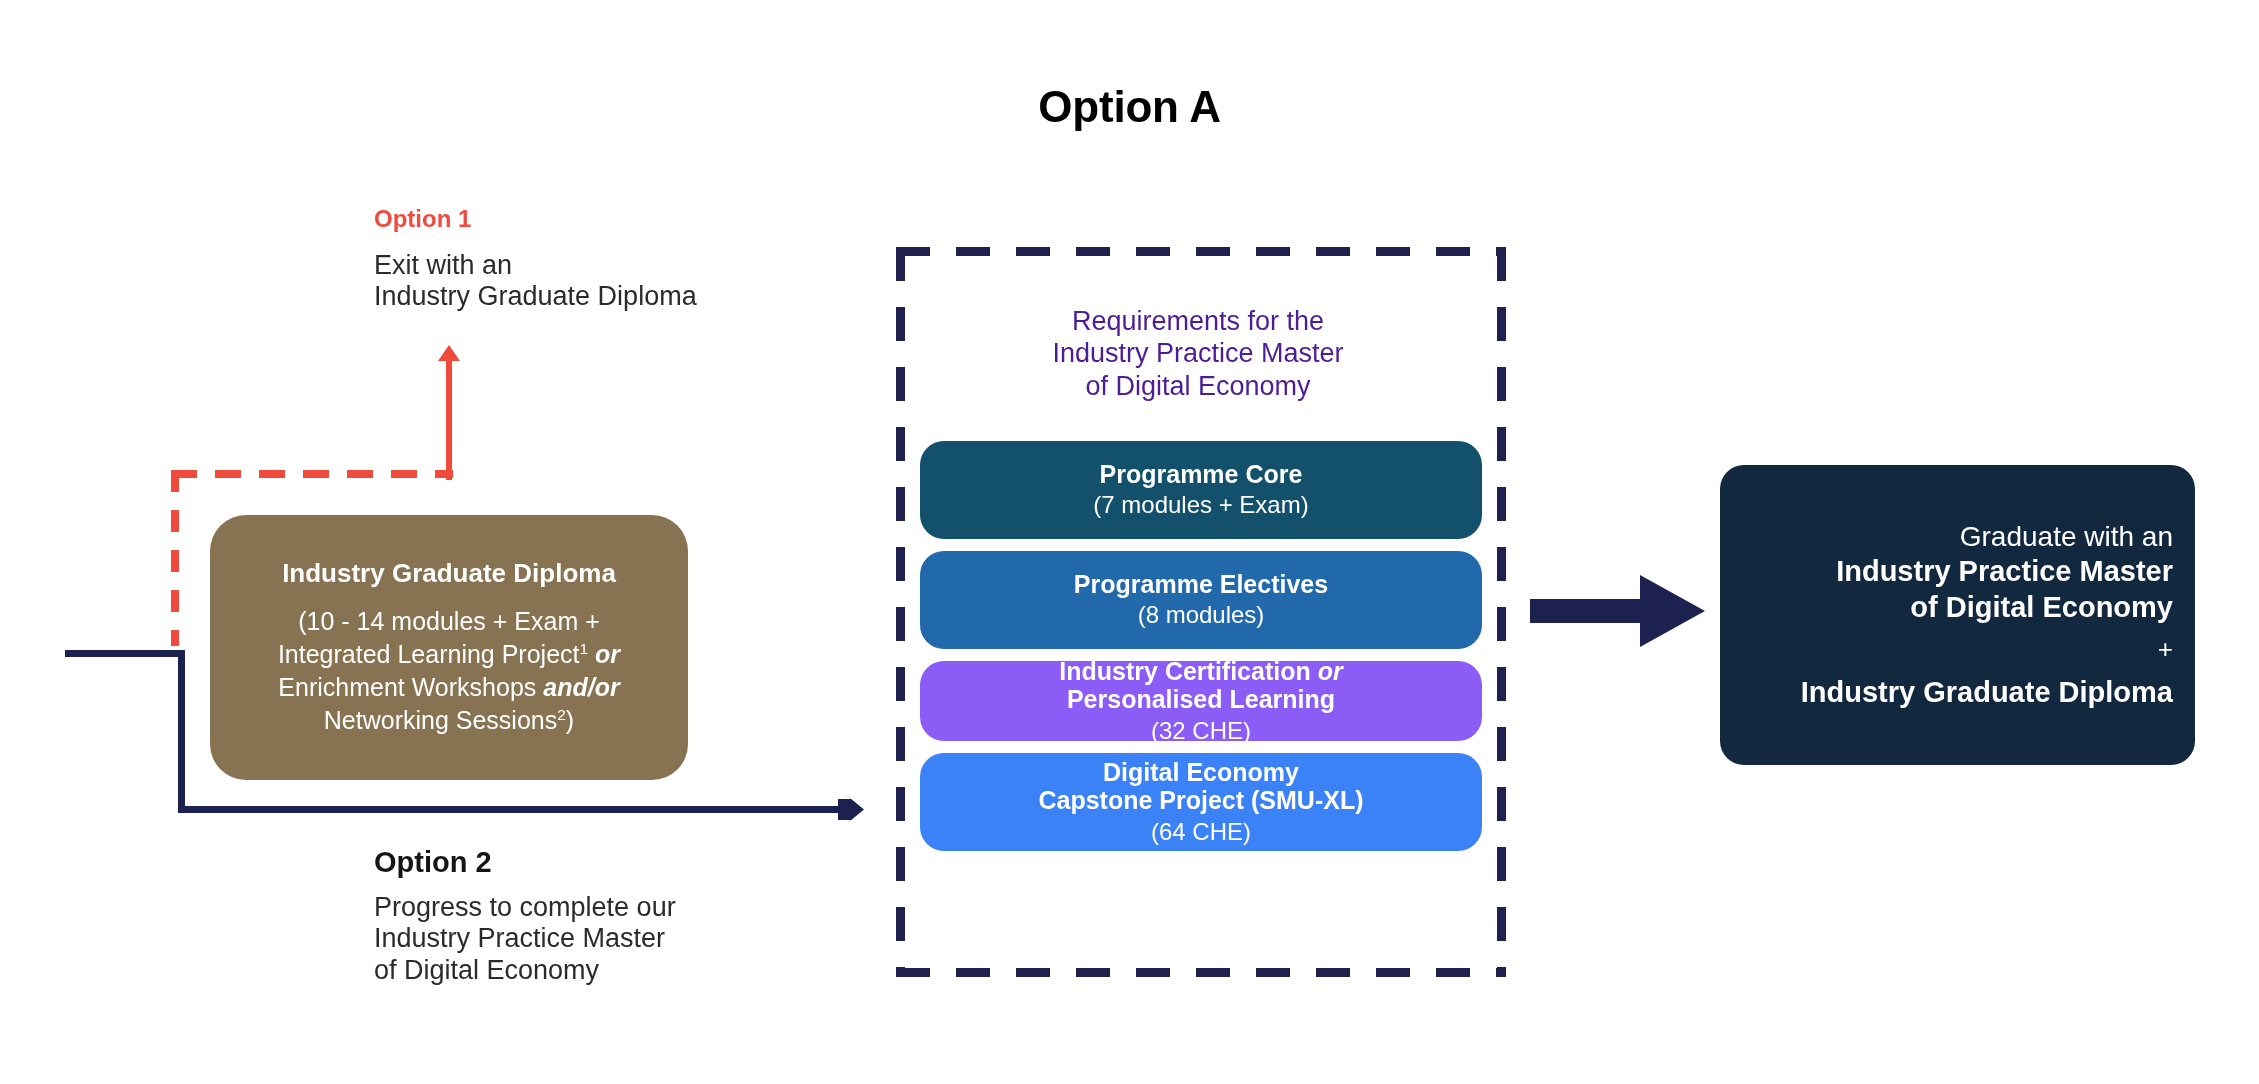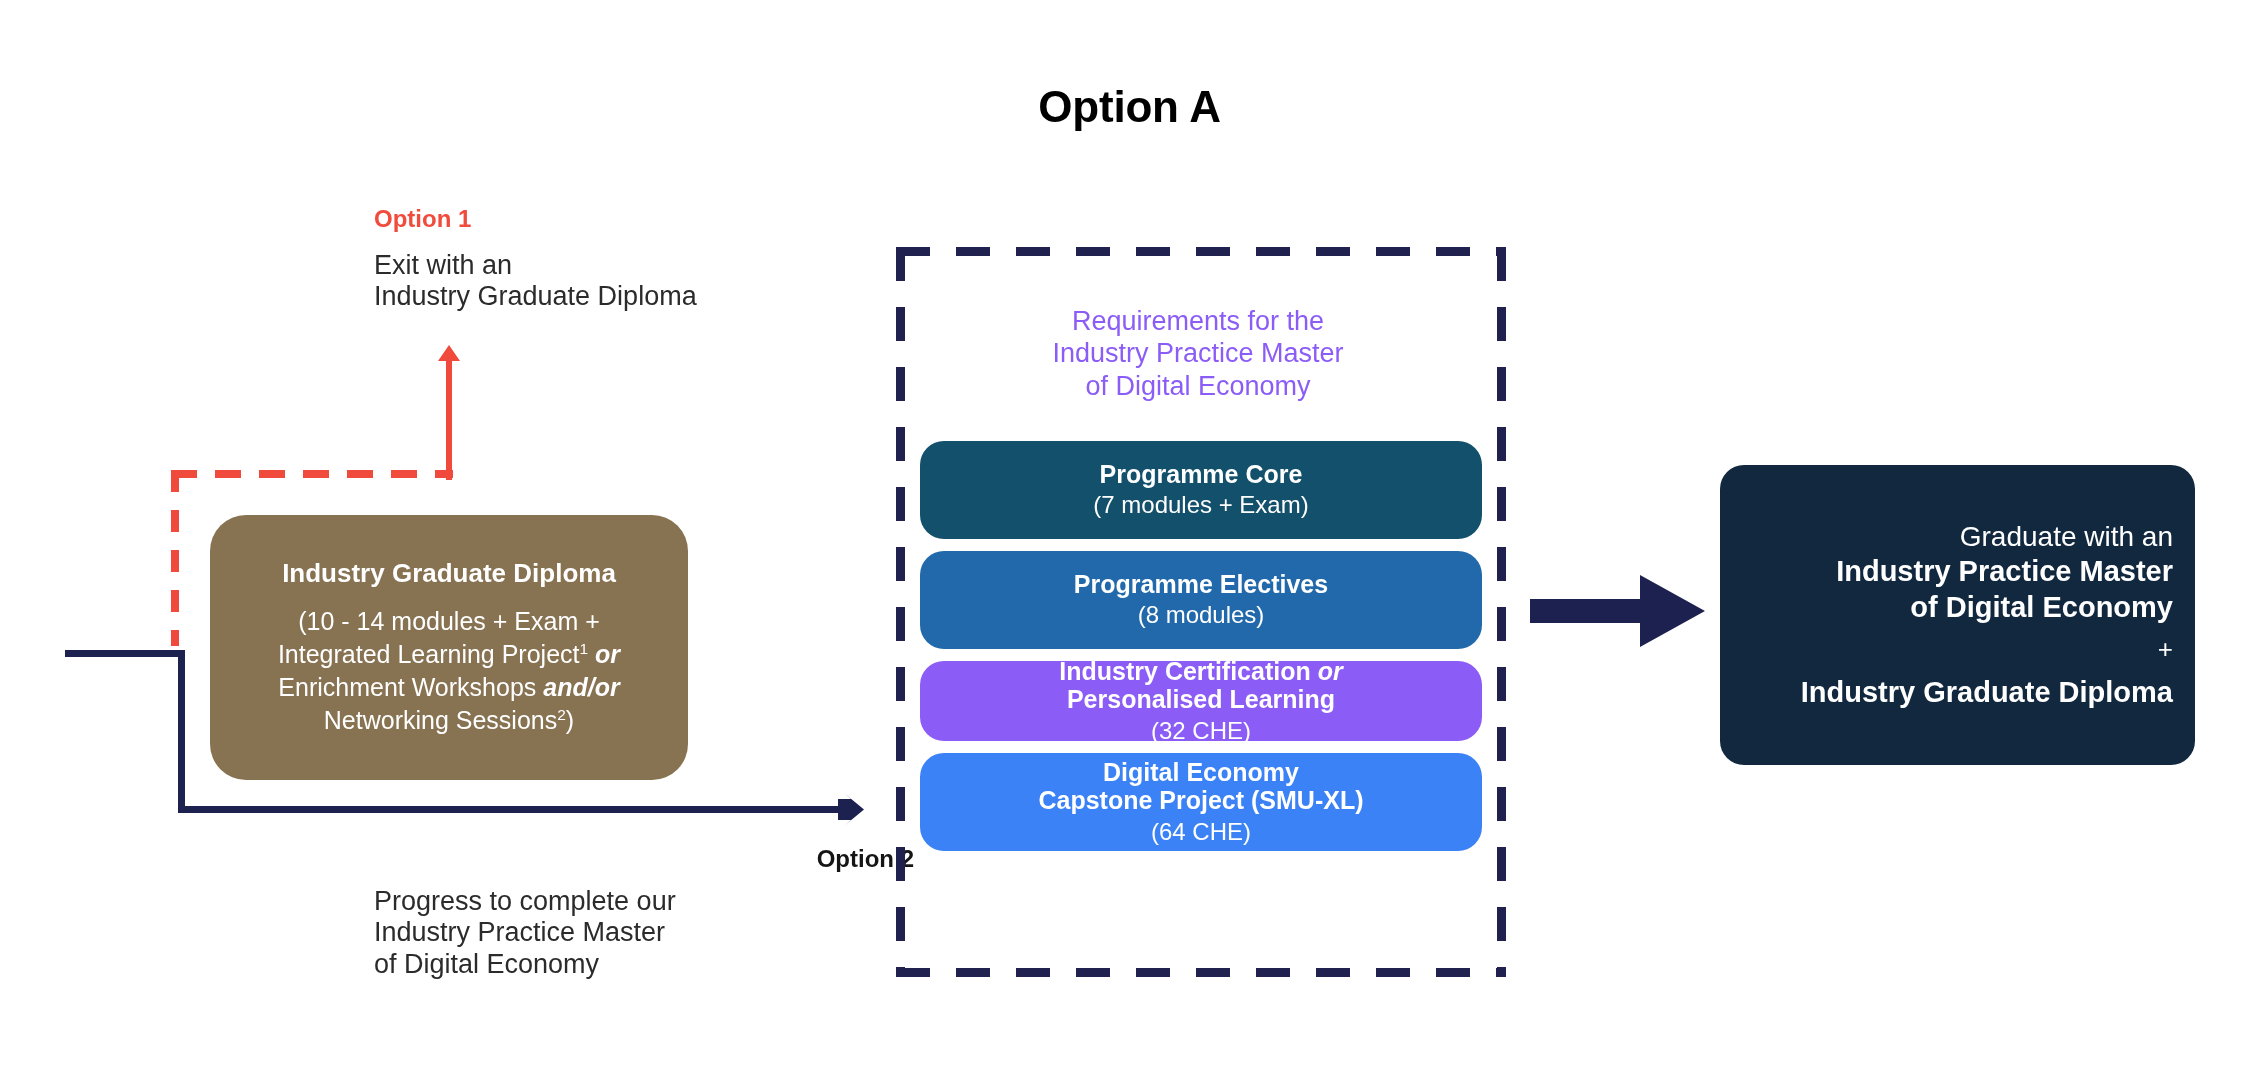--- a/index.html
+++ b/index.html
@@ -42,21 +42,21 @@
   #option2-group .option-kicker { color: #151515; }
   .option-desc {
     font-size: 27px;
     line-height: 1.17;
     color: #2b2b2b;
     font-weight: 400;
   }
 
   
   #option2-group { left: 374px; top: 845px; width: 540px; }
-  #option2-group .option-kicker { margin-bottom: 12px; font-size: 24px; text-align: right; }
+  #option2-group .option-kicker { margin-bottom: 12px; font-size: 29px; }
 
   
   #diploma-box {
     left: 210px; top: 515px;
     width: 478px; height: 265px;
     background: #877251;
     border-radius: 36px;
     display: flex;
     flex-direction: column;
     align-items: center;
@@ -130,21 +130,21 @@
     left: 601px; top: 0; width: 9px; height: 730px;
     background-image: repeating-linear-gradient(to bottom,
       #20214f 0px, #20214f 34px, rgba(0,0,0,0) 34px, rgba(0,0,0,0) 60px);
   }
   #req-heading {
     position: absolute;
     left: 0; right: 6px; top: 58px;
     text-align: center;
     font-size: 27px;
     line-height: 1.2;
-    color: #8b5cf6;
+    color: #4c1d95;
   }
 
   
   #module-list {
     position: absolute;
     left: 24px; top: 194px;
     width: 562px;
   }
   .module-card {
     width: 562px;

